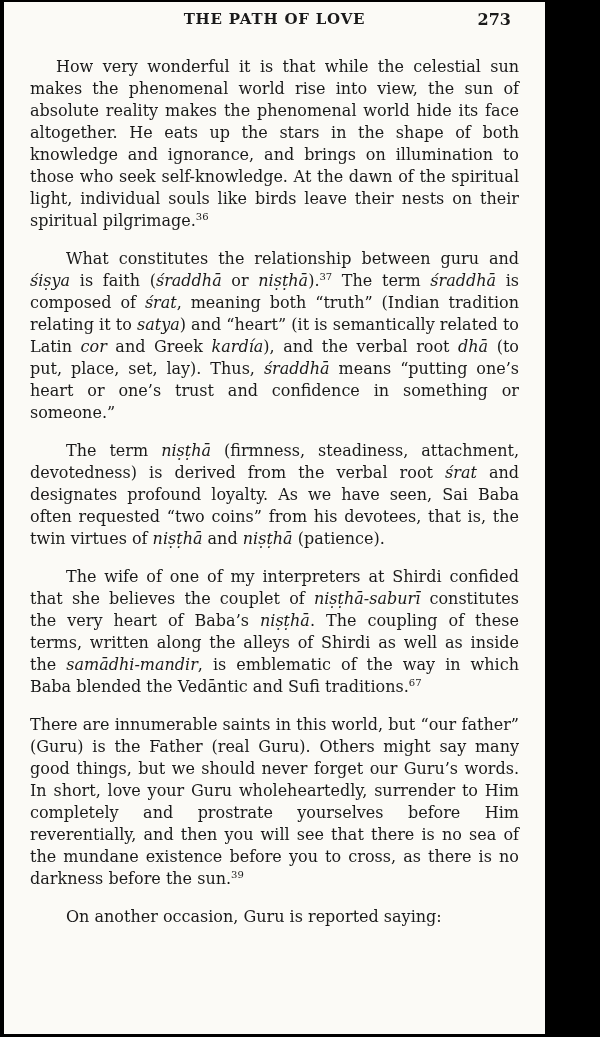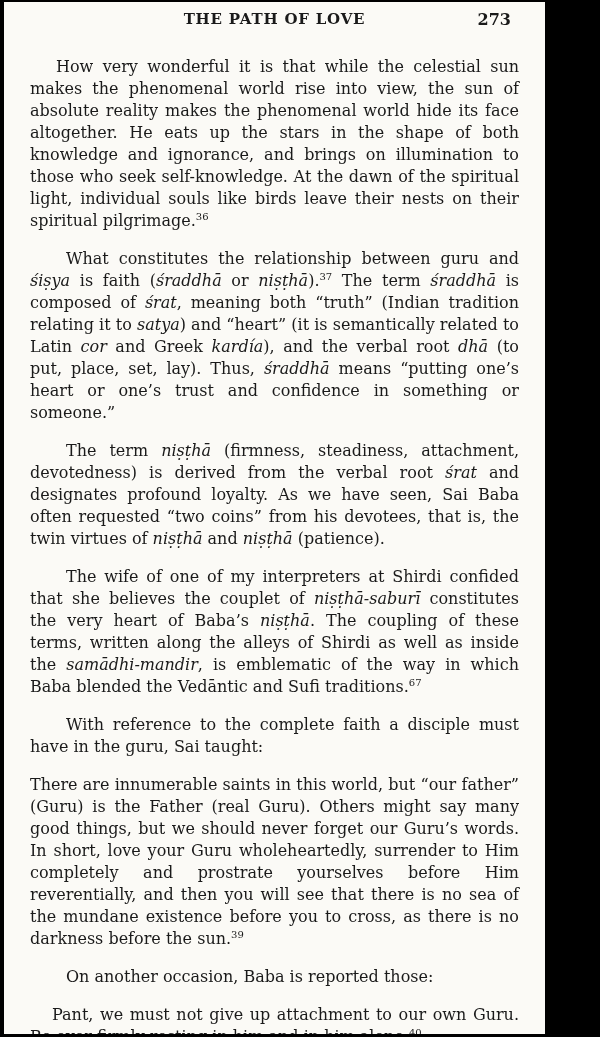--- a/index.html
+++ b/index.html
@@ -76,18 +76,16 @@
 <div class="page">
   <header class="page-header">
     <div class="running-title">THE PATH OF LOVE</div>
     <div class="page-number">273</div>
   </header>
   <main class="page-body" id="page-body">
       <p class="quote indent-first">How very wonderful it is that while the celestial sun makes the phenomenal world rise into view, the sun of absolute reality makes the phenomenal world hide its face altogether. He eats up the stars in the shape of both knowledge and ignorance, and brings on illumination to those who seek self-knowledge. At the dawn of the spiritual light, individual souls like birds leave their nests on their spiritual pilgrimage.<sup>36</sup></p>
       <p class="body indent gap-lg">What constitutes the relationship between guru and <i>śiṣya</i> is faith (<i>śraddhā</i> or <i>niṣṭhā</i>).<sup>37</sup> The term <i>śraddhā</i> is composed of <i>śrat</i>, meaning both “truth” (Indian tradition relating it to <i>satya</i>) and “heart” (it is semantically related to Latin <i>cor</i> and Greek <i>kardía</i>), and the verbal root <i>dhā</i> (to put, place, set, lay). Thus, <i>śraddhā</i> means “putting one’s heart or one’s trust and confidence in something or someone.”</p>
       <p class="body indent">The term <i>niṣṭhā</i> (firmness, steadiness, attachment, devotedness) is derived from the verbal root <i>śrat</i> and designates profound loyalty. As we have seen, Sai Baba often requested “two coins” from his devotees, that is, the twin virtues of <i>niṣṭhā</i> and <i>niṣṭhā</i> (patience).</p>
       <p class="body indent">The wife of one of my interpreters at Shirdi confided that she believes the couplet of <i>niṣṭhā-saburī</i> constitutes the very heart of Baba’s <i>niṣṭhā</i>. The coupling of these terms, written along the alleys of Shirdi as well as inside the <i>samādhi-mandir</i>, is emblematic of the way in which Baba blended the Vedāntic and Sufi traditions.<sup>67</sup></p>
-      <p class="body indent">With reference to the complete faith a disciple must have in the guru, Sai taught:</p>
       <p class="quote gap-md">There are innumerable saints in this world, but “our father” (Guru) is the Father (real Guru). Others might say many good things, but we should never forget our Guru’s words. In short, love your Guru wholeheartedly, surrender to Him completely and prostrate yourselves before Him reverentially, and then you will see that there is no sea of the mundane existence before you to cross, as there is no darkness before the sun.<sup>39</sup></p>
-      <p class="body indent gap-md">On another occasion, Baba is reported those:</p>
-      <p class="quote indent-first2">Pant, we must not give up attachment to our own Guru. Be ever firmly resting in him and in him alone.<sup>40</sup></p>
+      <p class="body indent gap-md">On another occasion, Guru is reported saying:</p>
     </main>
 </div>
 
 </body></html>

